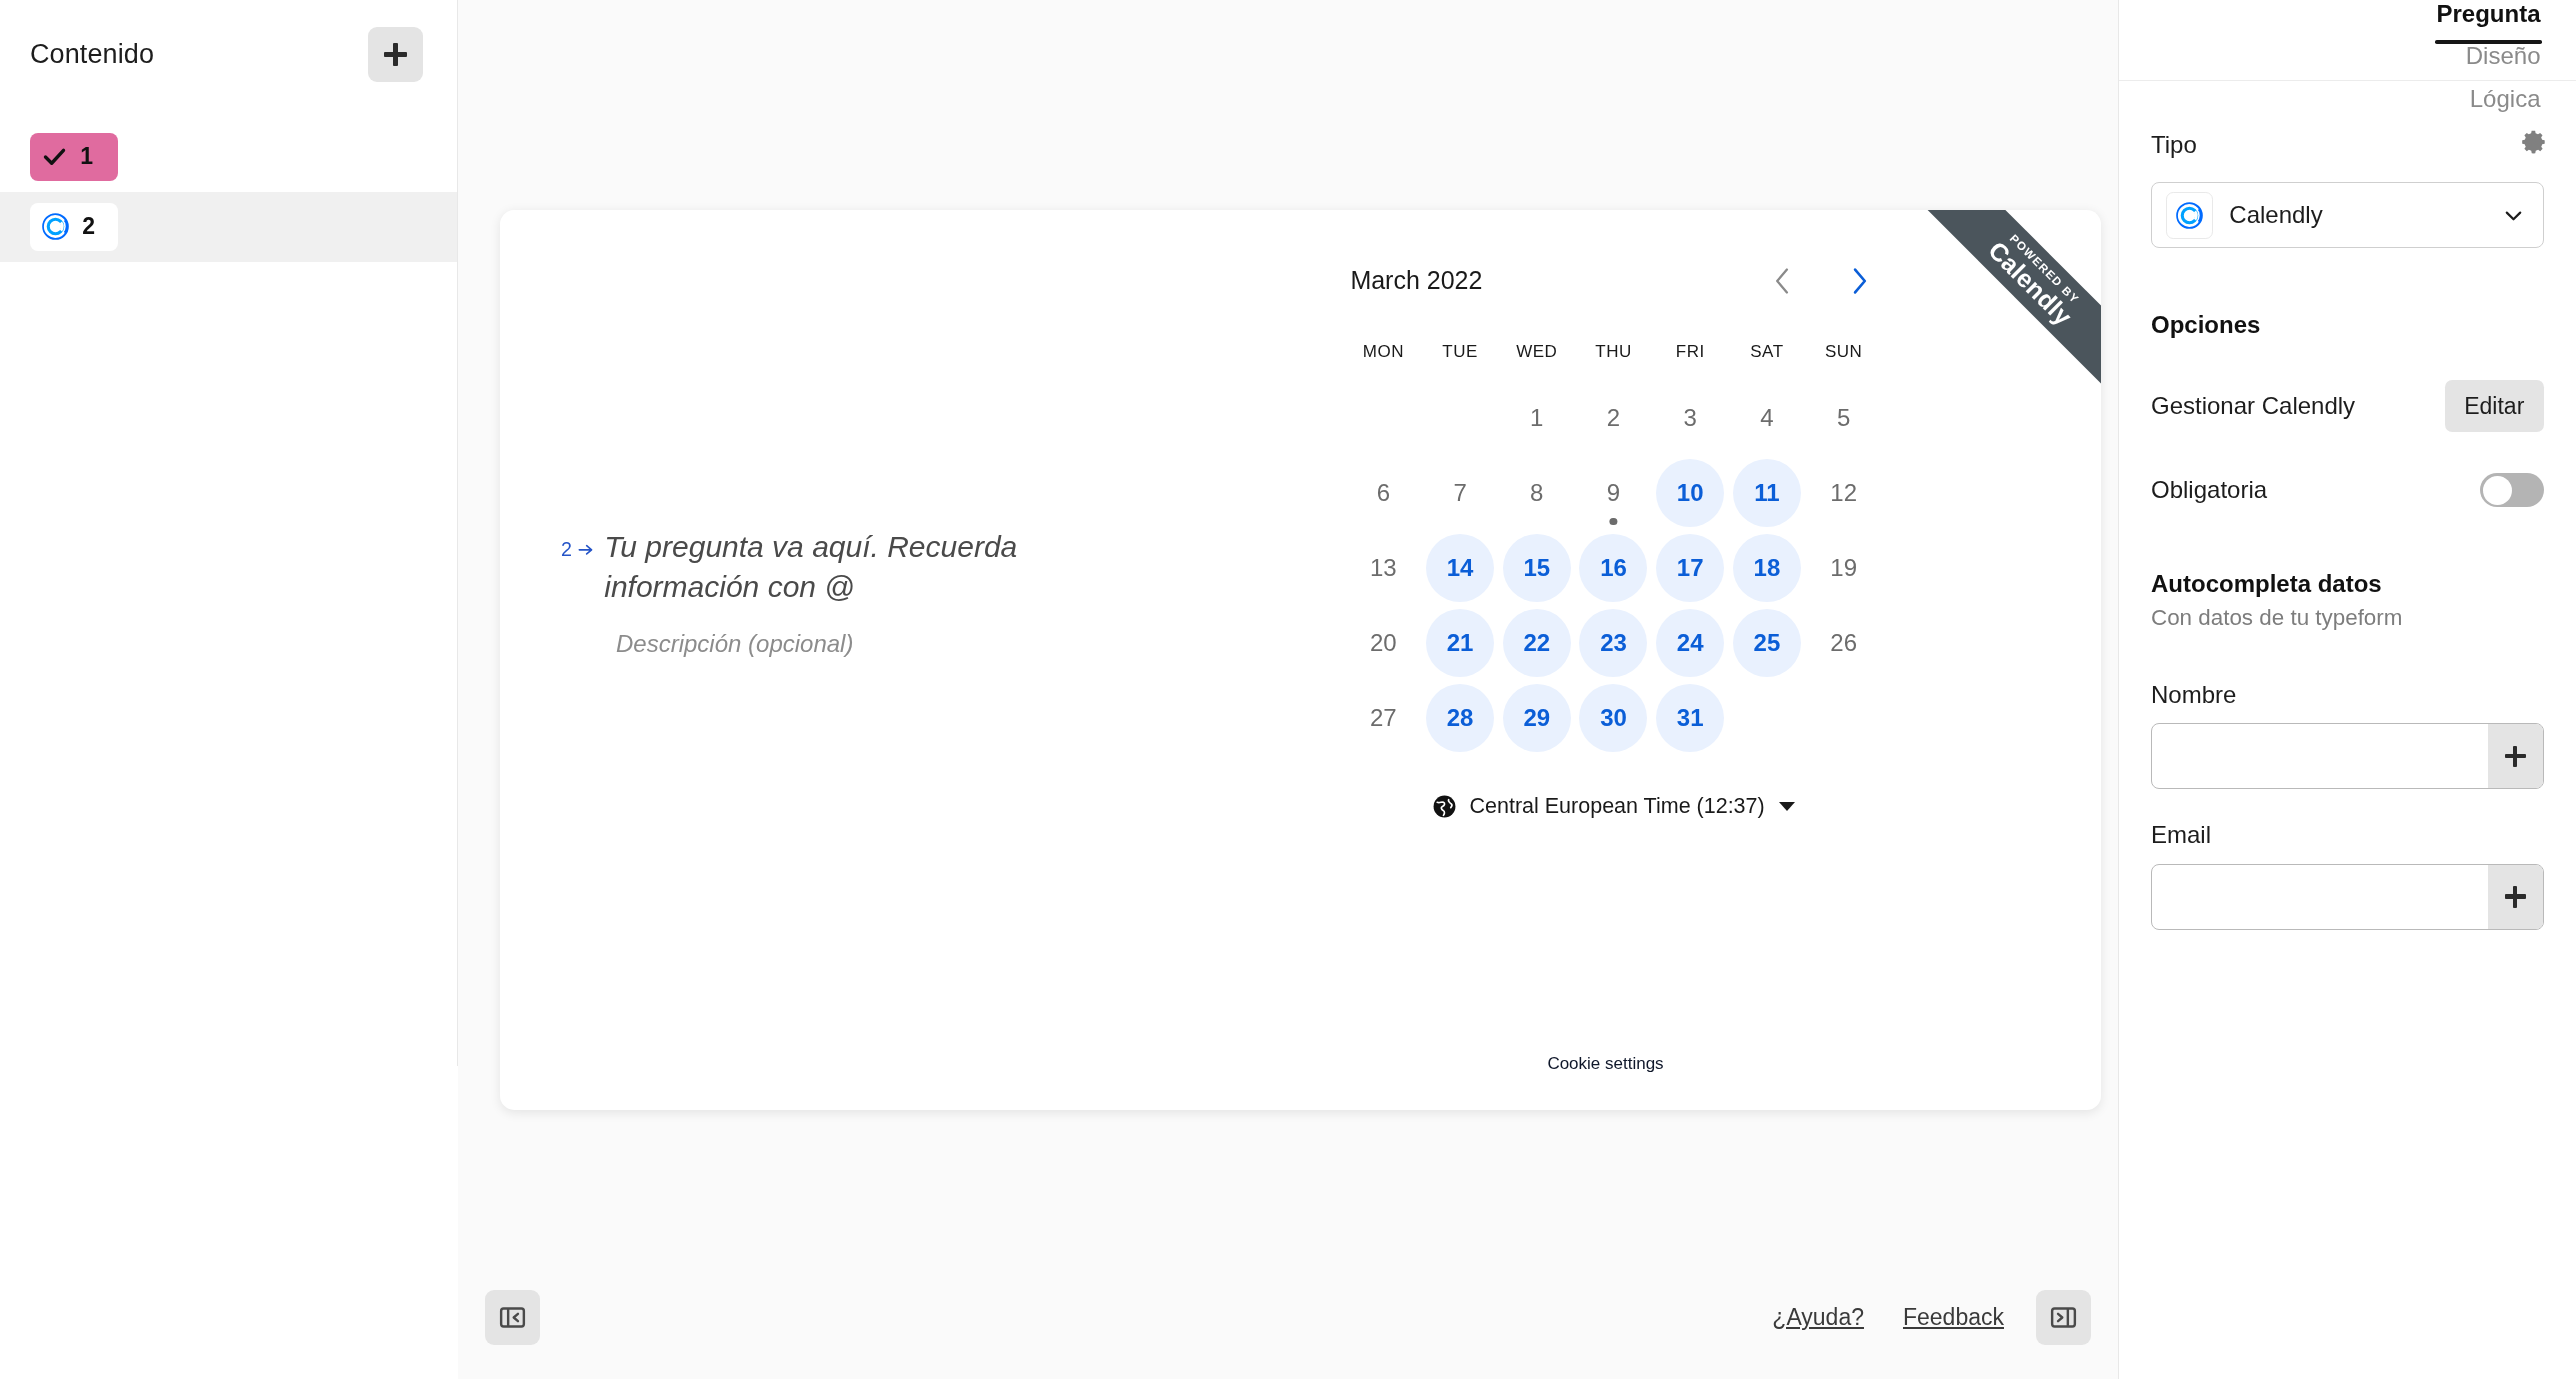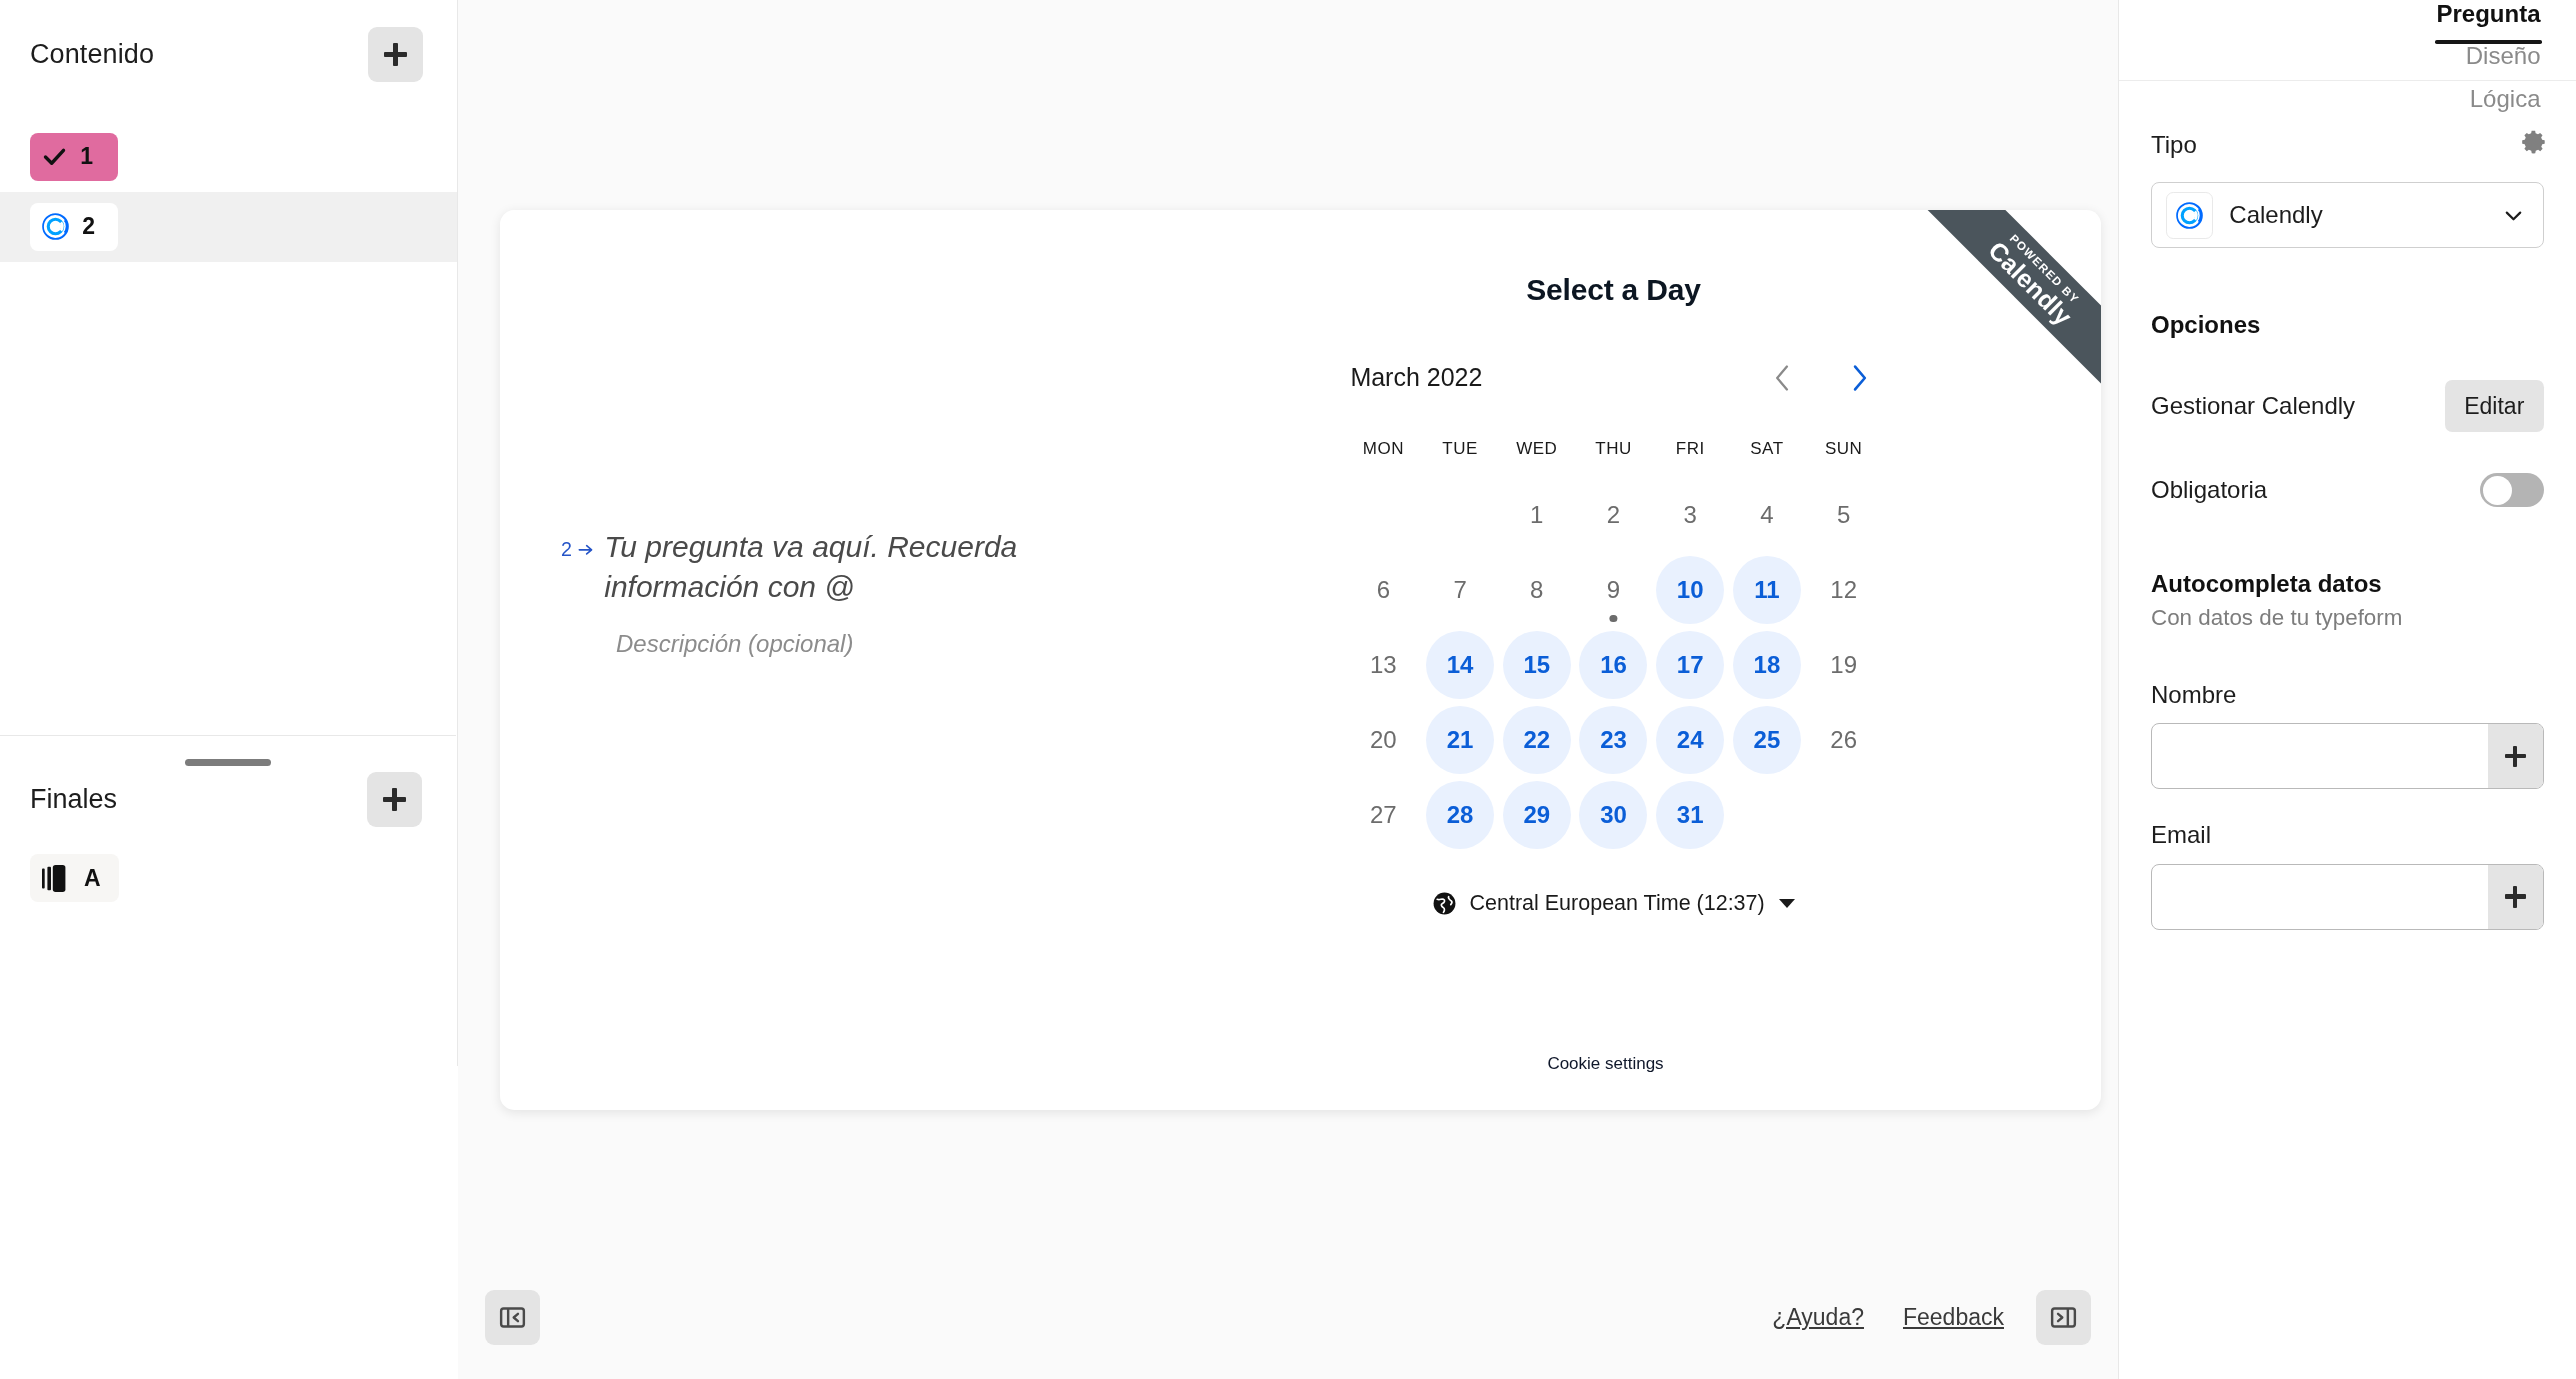--- a/index.html
+++ b/index.html
@@ -277,39 +277,20 @@
             <circle cx="16" cy="16" r="13" fill="none" stroke="#006BFF" stroke-width="3.4"></circle>
             <path d="M25 10 A11 11 0 1 0 25 22" fill="none" stroke="#ffffff" stroke-width="3.2"></path>
             <circle cx="16" cy="16" r="8" fill="none" stroke="#00A2FF" stroke-width="3.4"></circle>
             <path d="M22 11.5 A7.6 7.6 0 0 1 22 20.5" fill="none" stroke="#ffffff" stroke-width="3"></path>
           </svg>
           <span class="q-num">2</span>
         </span>
       </div>
     </div>
 
-    <div class="finales">
-      <div class="drag-handle"></div>
-      <div class="fin-header">
-        <span class="fin-title">Finales</span>
-        <button class="sq-btn">
-          <span class="plus"></span>
-        </button>
-      </div>
-      <div class="fin-list">
-        <span class="f-chip">
-          <svg class="end-icon" viewBox="0 0 32 30">
-            <rect x="1" y="4" width="3" height="22" rx="1" fill="#111"></rect>
-            <rect x="7" y="2" width="4" height="26" rx="1" fill="#111"></rect>
-            <rect x="13" y="0" width="14" height="30" rx="3" fill="#111"></rect>
-          </svg>
-          <span class="f-letter">A</span>
-        </span>
-      </div>
-    </div>
   </aside>
 
   <main class="canvas">
 
     <section class="card">
 
       <div class="ribbon">
         <span class="r1">POWERED BY</span>
         <span class="r2">Calendly</span>
       </div>
@@ -321,21 +302,20 @@
             <svg class="q-arrow" viewBox="0 0 24 24">
               <path d="M4 12 H18 M13 7 L19 12 L13 17" fill="none" stroke="#2554c7" stroke-width="2" stroke-linecap="round" stroke-linejoin="round"></path>
             </svg>
           </span>
           <div class="q-text">Tu pregunta va aquí. Recuerda información con @</div>
         </div>
         <div class="q-desc">Descripción (opcional)</div>
       </div>
 
       <div class="cal-widget">
-        <div class="cal-title">Select a Day</div>
 
         <div class="cal-grid-wrap">
           <div class="cal-monthrow">
             <span class="cal-month">March 2022</span>
             <span class="cal-navs">
               <button class="nav-btn">
                 <svg width="23" height="30" viewBox="0 0 26 34">
                   <path d="M18 4 L7 17 L18 30" fill="none" stroke="#8a8a8a" stroke-width="2.6" stroke-linecap="round" stroke-linejoin="round"></path>
                 </svg>
               </button>

